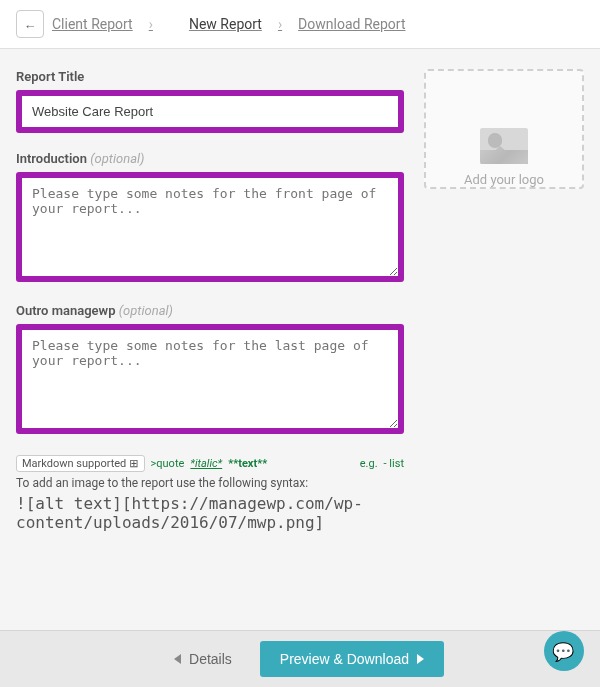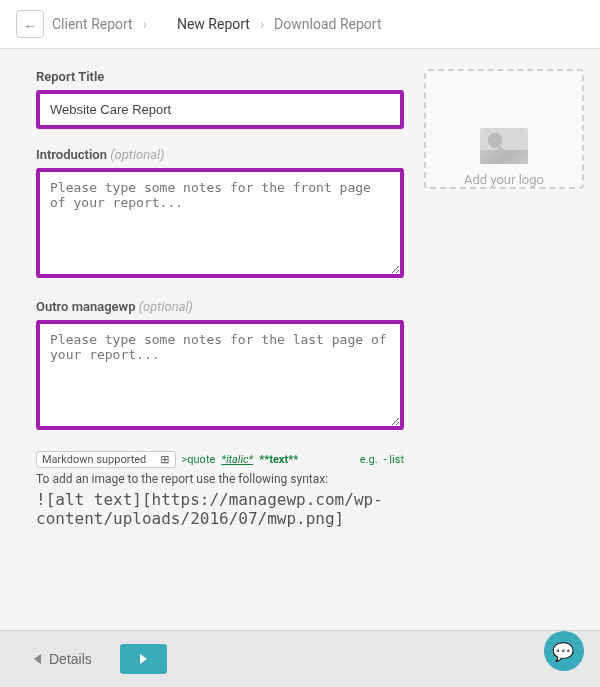--- a/index.html
+++ b/index.html
@@ -31,39 +31,39 @@
       display: flex;
       align-items: center;
       justify-content: center;
       cursor: pointer;
       color: #666;
       font-size: 13px;
     }
     .breadcrumb {
       display: flex;
       align-items: center;
-      gap: 10px;
+      gap: 16px;
       font-size: 14px;
       color: #888;
+      text-decoration: underline;
     }
     .breadcrumb .sep { color: #bbb; }
     .breadcrumb .active { color: #404040; margin-left: 20px; }
     .breadcrumb .current { color: #888; }
 
     
     .main {
       padding: 20px 16px;
       background: #f5f5f5;
     }
 
     .two-col {
       display: flex;
       gap: 20px;
       align-items: flex-start;
-      margin-left: 20px;
     }
 
     .left-col {
       flex: 1;
     }
 
     .right-col {
       width: 160px;
       flex-shrink: 0;
     }
@@ -77,21 +77,21 @@
     }
     .field-label .optional {
       font-weight: 400;
       color: #aaa;
       font-style: italic;
     }
 
     .text-input {
       width: 100%;
       padding: 8px 10px;
-      border: 4px solid #a21caf;
+      border: 6px solid #a21caf;
       border-radius: 3px;
       font-size: 13px;
       color: #444;
       background: #fff;
       outline: none;
     }
 
     textarea.text-input {
       resize: vertical;
       min-height: 110px;
@@ -154,21 +154,21 @@
       color: #666;
     }
     .markdown-row {
       display: flex;
       align-items: center;
       gap: 6px;
       margin-bottom: 4px;
     }
     .markdown-badge {
       display: inline-flex;
-      gap: 14px;
+      gap: 3px;
       border: 1px solid #ccc;
       border-radius: 3px;
       padding: 1px 5px;
       font-size: 11px;
       color: #555;
       background: #fff;
     }
     .markdown-syntax {
       color: #15803d;
       font-size: 11px;
@@ -192,20 +192,21 @@
       position: fixed;
       bottom: 0;
       left: 0;
       width: 600px;
       background: #e8e8e8;
       border-top: 1px solid #d5d5d5;
       display: flex;
       align-items: center;
       padding: 10px 16px;
       gap: 10px;
+      justify-content: center;
     }
 
     .details-btn {
       display: flex;
       align-items: center;
       gap: 8px;
       padding: 10px 18px;
       background: #e8e8e8;
       border: none;
       border-radius: 3px;
@@ -341,19 +342,20 @@
     </div>
   </div>
 </div>
 
 <div class="footer">
   <button class="details-btn">
     <span class="chevron-left"></span>
     <span>Details</span>
   </button>
   <button class="preview-btn">
+    <span>Preview &amp; Download</span>
     <span class="chevron-right"></span>
   </button>
 </div>
 
 <div class="chat-bubble">
   <span>💬</span>
 </div>
 
 </body></html>

